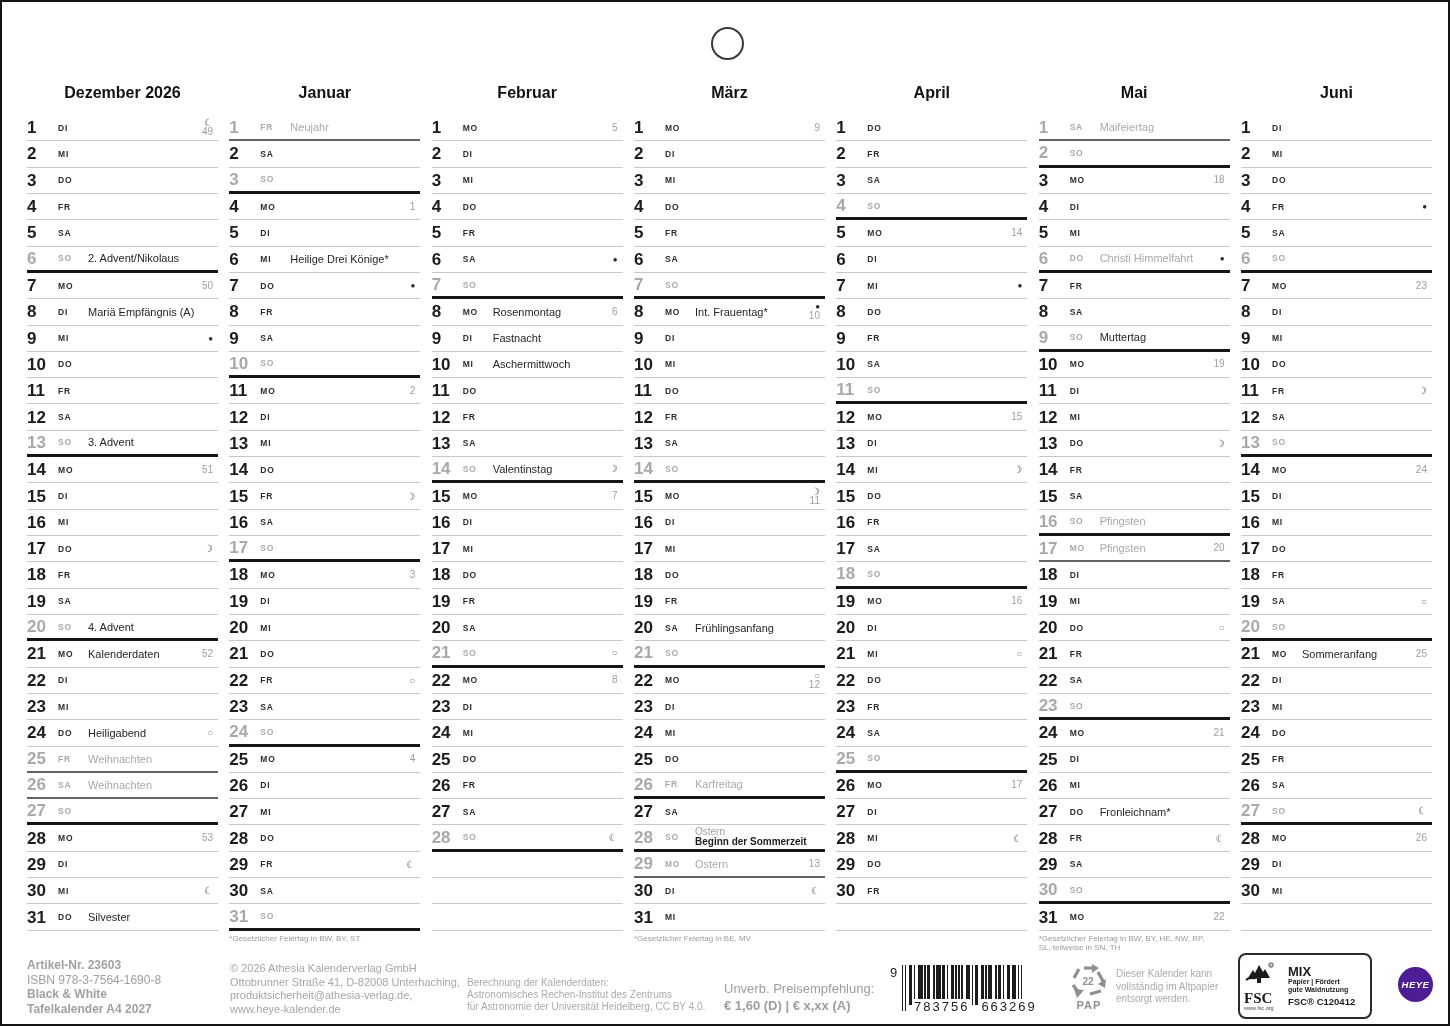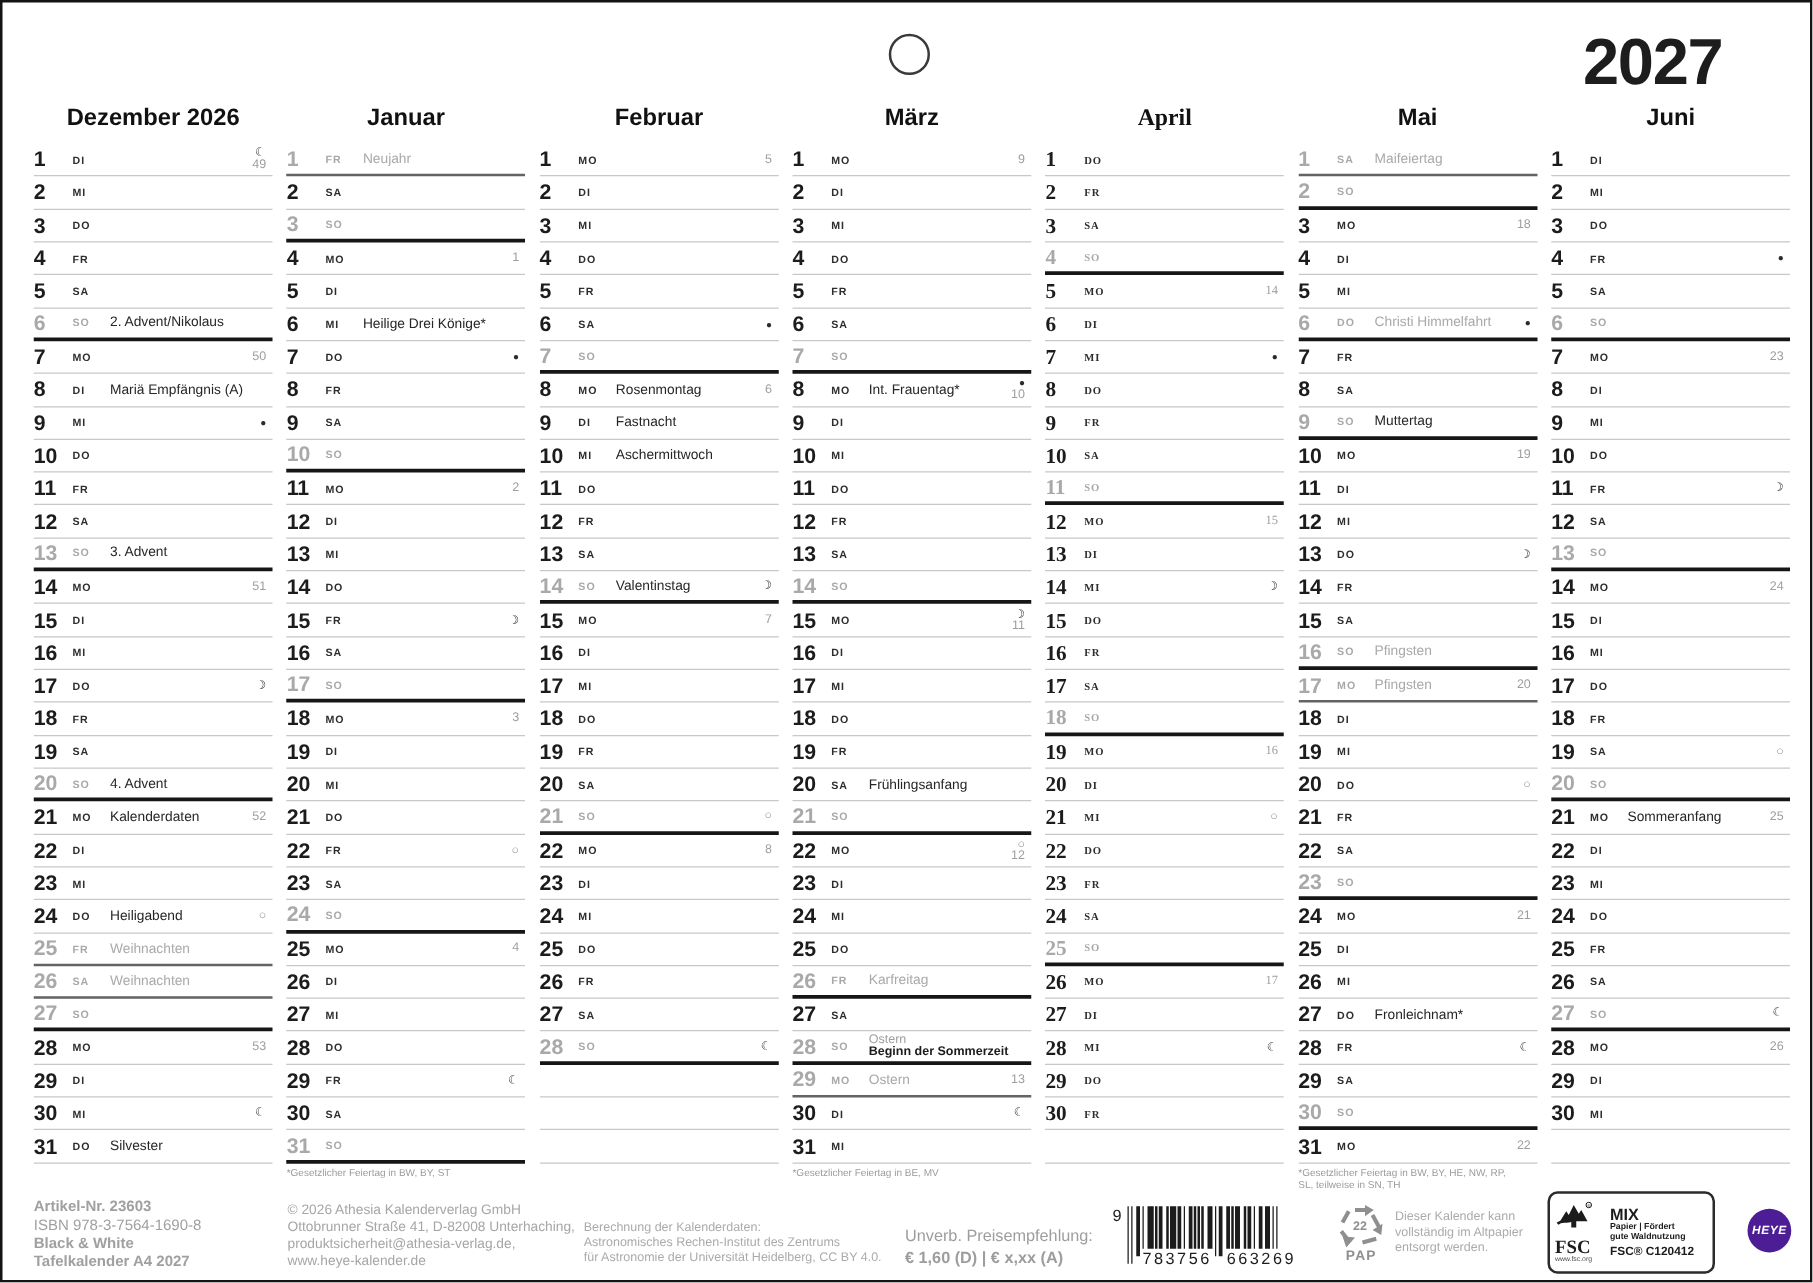--- a/index.html
+++ b/index.html
@@ -7,21 +7,21 @@
         border:2px solid #141414;box-sizing:border-box;overflow:hidden;
         font-family:"Liberation Sans",sans-serif;color:#1c1c1c;}
   
   .punch-hole{position:absolute;left:709px;top:25px;width:29px;height:29px;
         border:2px solid #3a3a3a;border-radius:50%;background:#fff;}
   .year{position:absolute;right:70px;top:18px;font-size:52px;font-weight:bold;
         letter-spacing:-1px;color:#1d1d1d;}
   
   .months{position:absolute;left:0;top:0;width:100%;height:100%;}
   .month{position:absolute;top:82px;width:191px;}
-  .month-title{font-size:19px;font-weight:bold;text-align:center;height:31px;color:#111;}
+  .month-title{font-size:16px;font-weight:bold;text-align:center;height:31px;color:#111;}
   .day-row{position:relative;height:26.32px;box-sizing:border-box;
         border-bottom:1px solid #c8c8c8;display:flex;align-items:center;}
   .day-row.b1{border-bottom:2px solid #636363;}
   .day-row.b2{border-bottom:3px solid #161616;}
   .num{display:inline-block;width:31px;font-size:17px;font-weight:bold;color:#1c1c1c;line-height:1;}
   .wd{display:inline-block;width:30px;font-size:8.5px;font-weight:bold;
         letter-spacing:0.8px;color:#2e2e2e;}
   .lbl{font-size:11px;color:#262626;white-space:nowrap;}
   .lbl2{font-size:10px;line-height:10.5px;color:#9f9f9f;white-space:nowrap;}
   .lbl2 .l2b{color:#1c1c1c;font-weight:bold;display:block;}
@@ -75,21 +75,20 @@
   .heye{position:absolute;left:1396px;top:965px;width:35px;height:35px;border-radius:50%;
         background:#4c1d95;color:#fff;display:flex;align-items:center;justify-content:center;
         font-size:9.5px;font-weight:bold;letter-spacing:0.5px;font-style:italic;}
 </style>
 </head>
 <body>
 
 <div class="page">
 
   <div class="punch-hole"></div>
-  <div class="year">2027</div>
 
   <div class="months" id="months">
       <div class="month" style="left: 25px;">
         <div class="month-title">Dezember 2026</div>
         <div class="day-row">
           <span class="num">1</span>
           <span class="wd">DI</span>
           <span class="meta">
             <span class="moon m-lq">☾</span>
             <span class="wk">49</span>
@@ -696,21 +695,21 @@
           <span class="meta">
             <span class="moon m-lq">☾</span>
           </span>
         </div>
         <div class="day-row">
           <span class="num">31</span>
           <span class="wd">MI</span>
         </div>
         <div class="footnote">*Gesetzlicher Feiertag in BE, MV</div>
       </div>
-      <div class="month" style="left: 834.32px; font-family: Liberation Serif, serif;">
+      <div class="month" style="left: 834.32px;">
         <div class="month-title">April</div>
         <div class="day-row">
           <span class="num">1</span>
           <span class="wd">DO</span>
         </div>
         <div class="day-row">
           <span class="num">2</span>
           <span class="wd">FR</span>
         </div>
         <div class="day-row">

